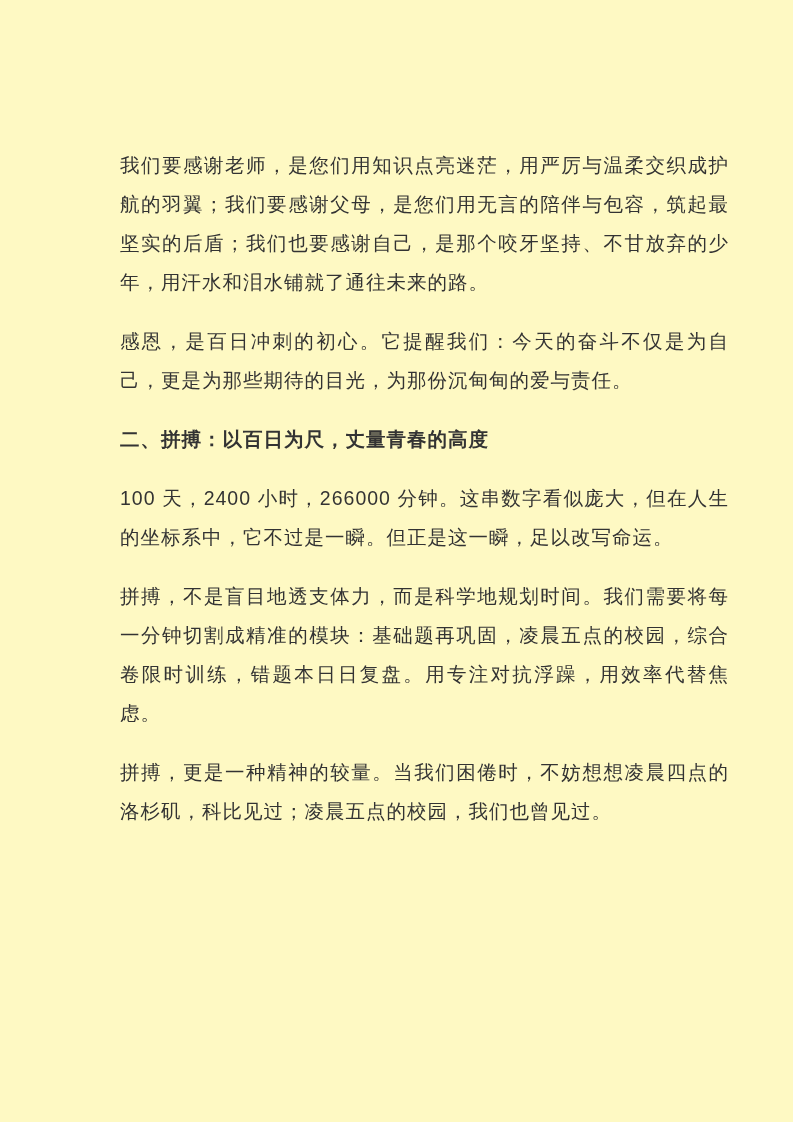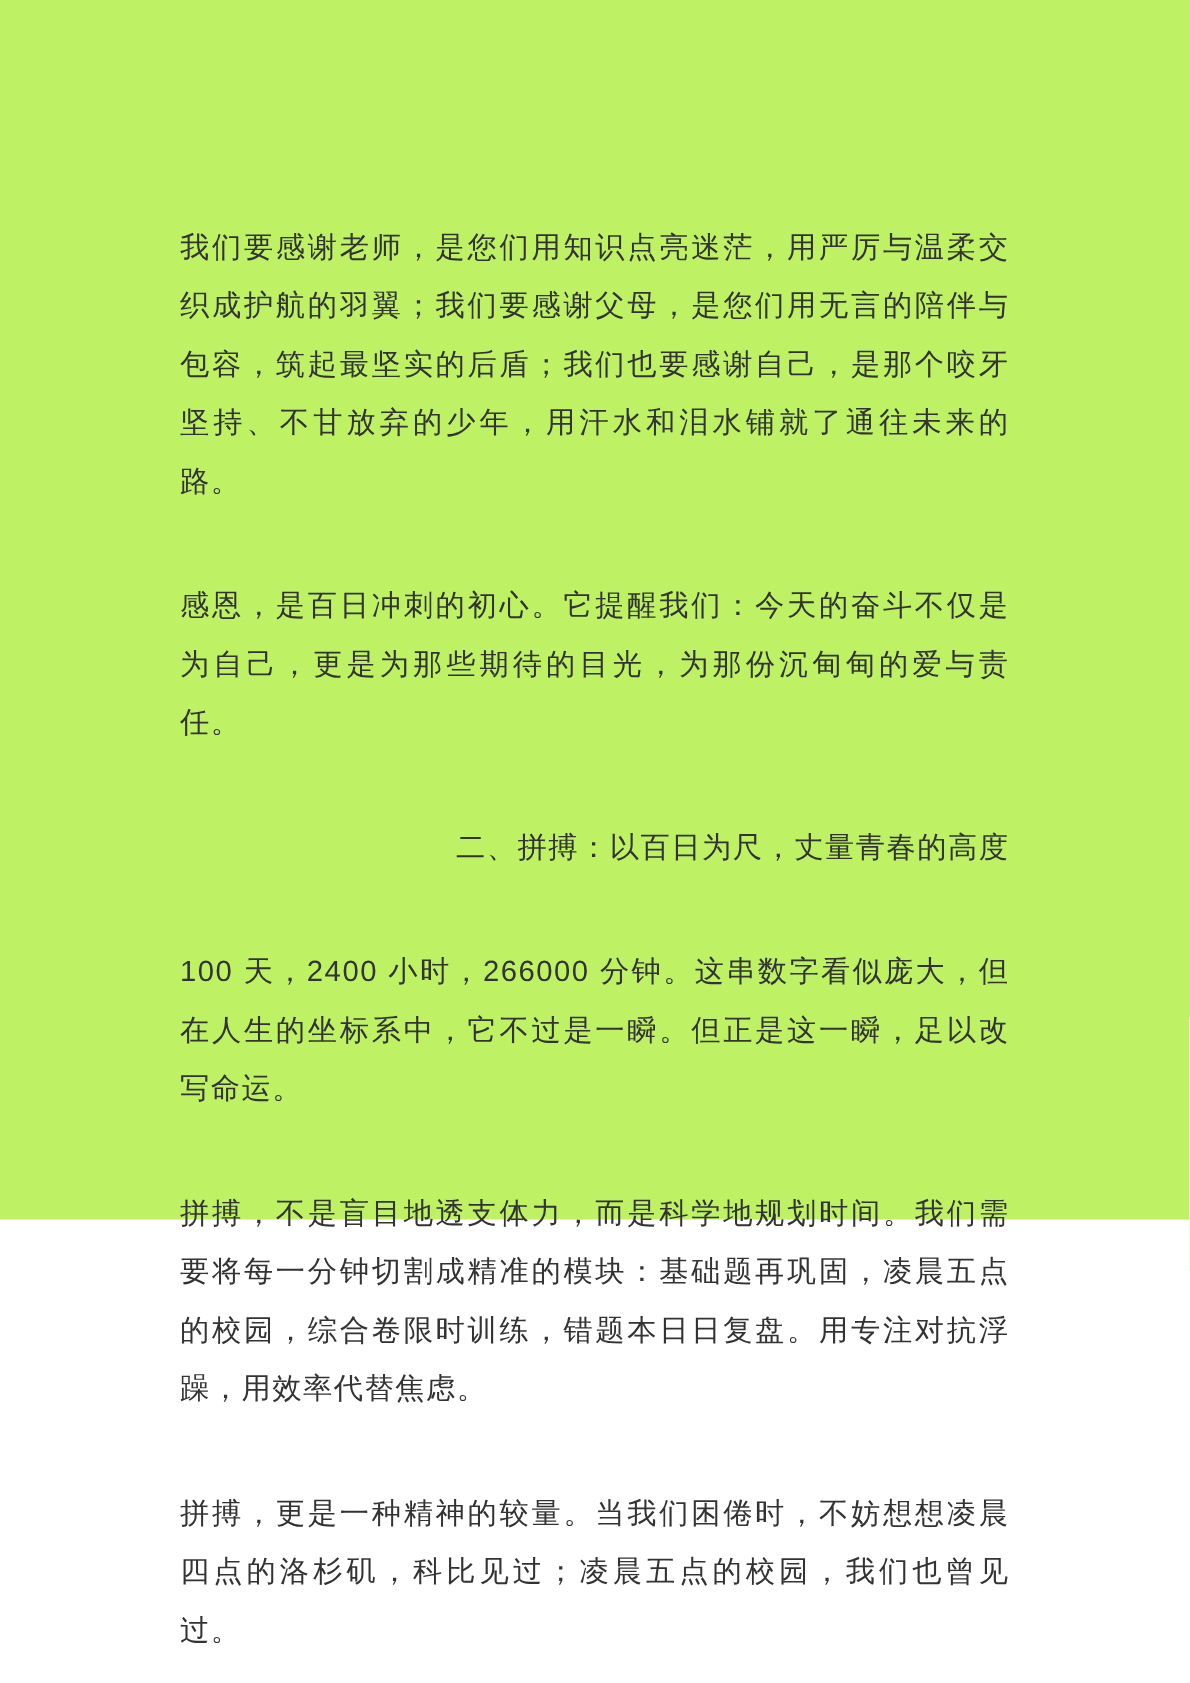--- a/index.html
+++ b/index.html
@@ -8,41 +8,41 @@
     background: #ffffff;
   }
   body {
     width: 793px;
     height: 1122px;
     overflow: hidden;
   }
   .page {
     box-sizing: border-box;
     width: 793px;
-    height: 813px;
-    background: #bef264;
-    padding: 146px 120px 0 120px;
+    height: 1122px;
+    background: #fef9c3;
+    padding: 146px 64px 0 120px;
     font-family: "Liberation Sans", "DejaVu Sans", sans-serif;
   }
   .para {
     margin: 0;
     font-size: 19.5px;
     line-height: 39px;
     color: #333333;
     text-align: justify;
     text-justify: inter-ideograph;
     letter-spacing: 1px;
     word-break: break-all;
   }
   .para + .para {
-    margin-top: 44px;
+    margin-top: 20px;
   }
   .heading {
-    text-align: right;
-    font-weight: normal;
+    text-align: left;
+    font-weight: bold;
   }
 </style>
 </head>
 <body>
 
 <div class="page">
   <p class="para">我们要感谢老师，是您们用知识点亮迷茫，用严厉与温柔交织成护航的羽翼；我们要感谢父母，是您们用无言的陪伴与包容，筑起最坚实的后盾；我们也要感谢自己，是那个咬牙坚持、不甘放弃的少年，用汗水和泪水铺就了通往未来的路。</p>
 
   <p class="para">感恩，是百日冲刺的初心。它提醒我们：今天的奋斗不仅是为自己，更是为那些期待的目光，为那份沉甸甸的爱与责任。</p>
 

